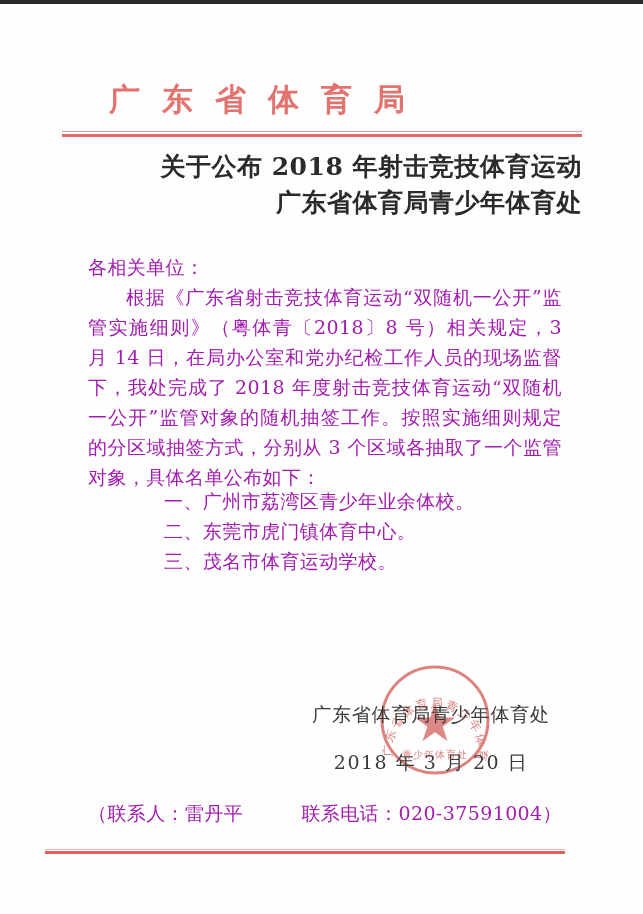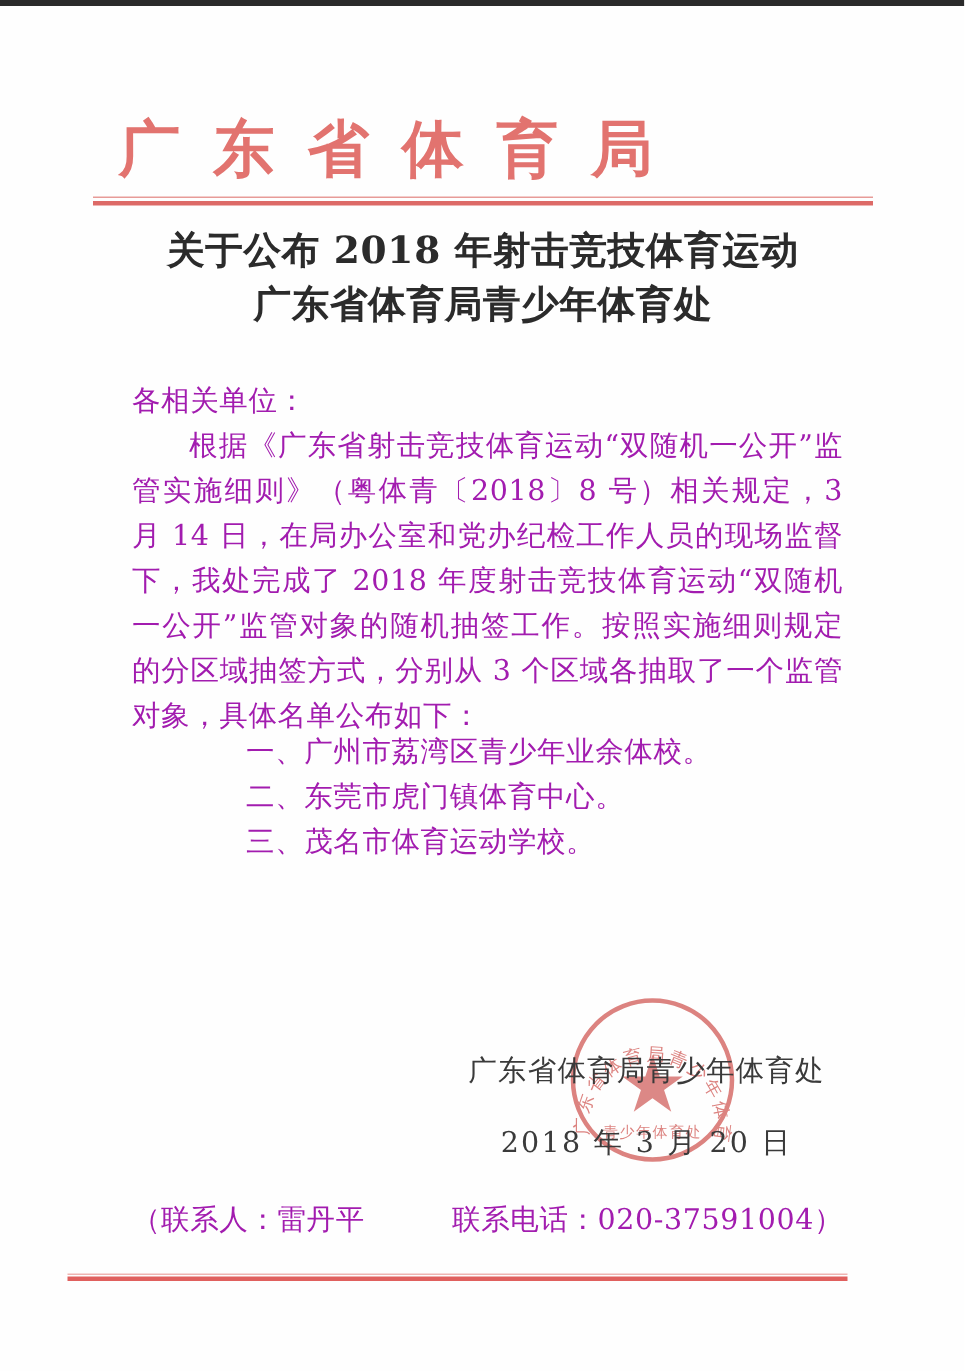--- a/index.html
+++ b/index.html
@@ -31,21 +31,21 @@
   }
 
   
   .masthead {
     position: absolute;
     left: 0; top: 74px;
     width: 514px;
     text-align: center;
     font-family: "DejaVu Serif", "Liberation Serif", serif;
     font-weight: bold;
-    font-size: 41px;
+    font-size: 31px;
     line-height: 50px;
     letter-spacing: 22px;
     text-indent: 22px;
     color: #e2736f;
     white-space: nowrap;
   }
 
   
   .rule-thin {
     position: absolute;
@@ -66,21 +66,21 @@
     left: 62px; top: 149px;
     width: 520px;
     text-align: center;
     font-family: "DejaVu Serif", "Liberation Serif", serif;
     font-weight: bold;
     font-size: 25px;
     line-height: 36px;
     color: #2b2b2b;
     letter-spacing: 0.5px;
   }
-  .doc-title div { white-space: nowrap; }
+  .doc-title div { white-space: nowrap; text-align: right; }
 
   
   .body-block {
     position: absolute;
     left: 88px;
     width: 474px;
     font-family: "DejaVu Serif", "Liberation Serif", serif;
     font-size: 19px;
     line-height: 30px;
     color: #a21caf;

